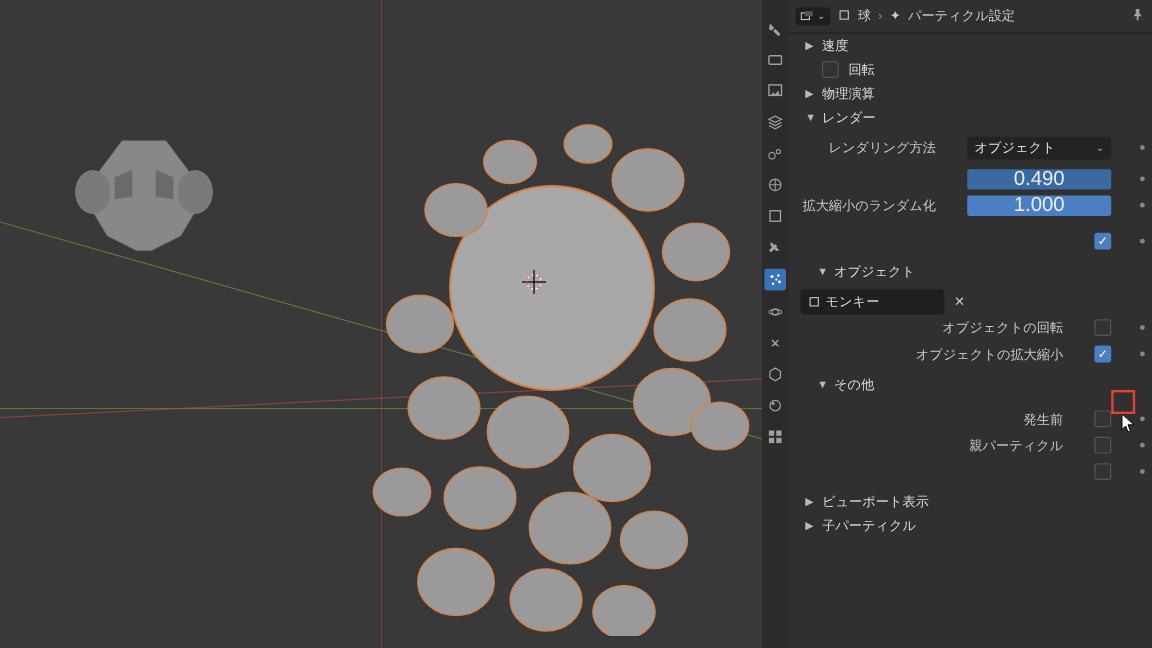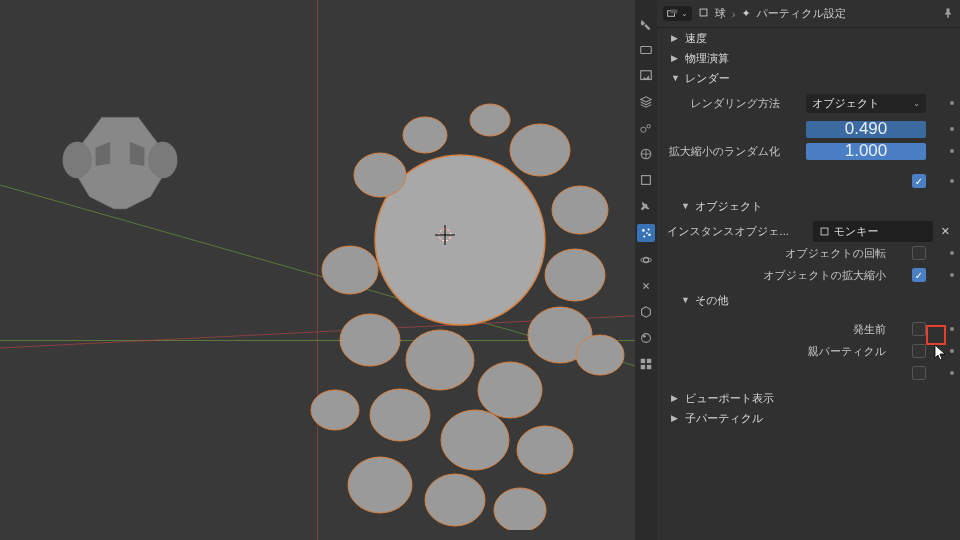--- a/index.html
+++ b/index.html
@@ -205,20 +205,25 @@
           </svg>
       </span>
     </div>
 
     <div class="panel-body" style="position:relative">
       <div class="row">
           <span class="caret">▶</span>
           <span class="panel-title">速度</span>
         </div>
       <div class="row">
+          <span class="caret"></span>
+          <span class="muted-check"></span>
+          <span class="panel-title" style="margin-left:4px">回転</span>
+        </div>
+      <div class="row">
           <span class="caret">▶</span>
           <span class="panel-title">物理演算</span>
         </div>
       <div class="row">
           <span class="caret">▼</span>
           <span class="panel-title">レンダー</span>
         </div>
 
       <div class="sep"></div>
       <div class="field">
@@ -250,21 +255,20 @@
         <span class="dot"></span>
       </div>
       <div class="sep"></div>
 
       <div class="row sub">
           <span class="caret">▼</span>
           <span class="panel-title">オブジェクト</span>
         </div>
       <div class="sep"></div>
       <div class="obj-field">
-        <span style="flex:1; text-align:left;">インスタンスオブジェ...</span>
         <span class="obj-input" style="max-width:120px">
           <svg width="11" height="11" viewBox="0 0 16 16">
               <rect x="3" y="3" width="10" height="10" fill="none" stroke="#ccc" stroke-width="1.3"></rect>
             </svg>
           <span>モンキー</span>
         </span>
         <span class="xbtn">✕</span>
       </div>
       <div class="field">
         <span class="lbl">オブジェクトの回転</span>

